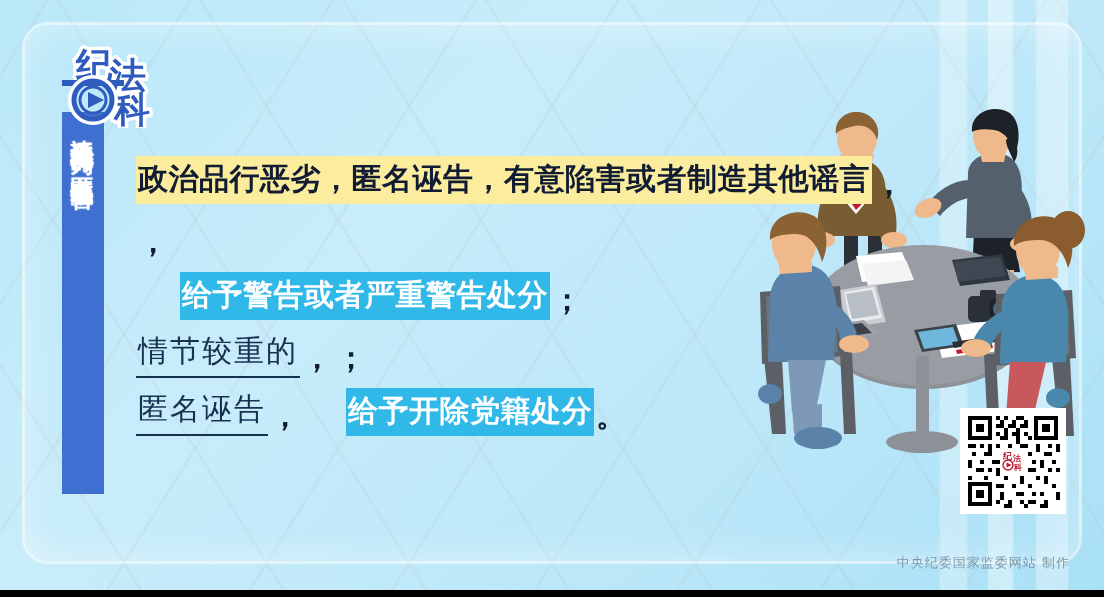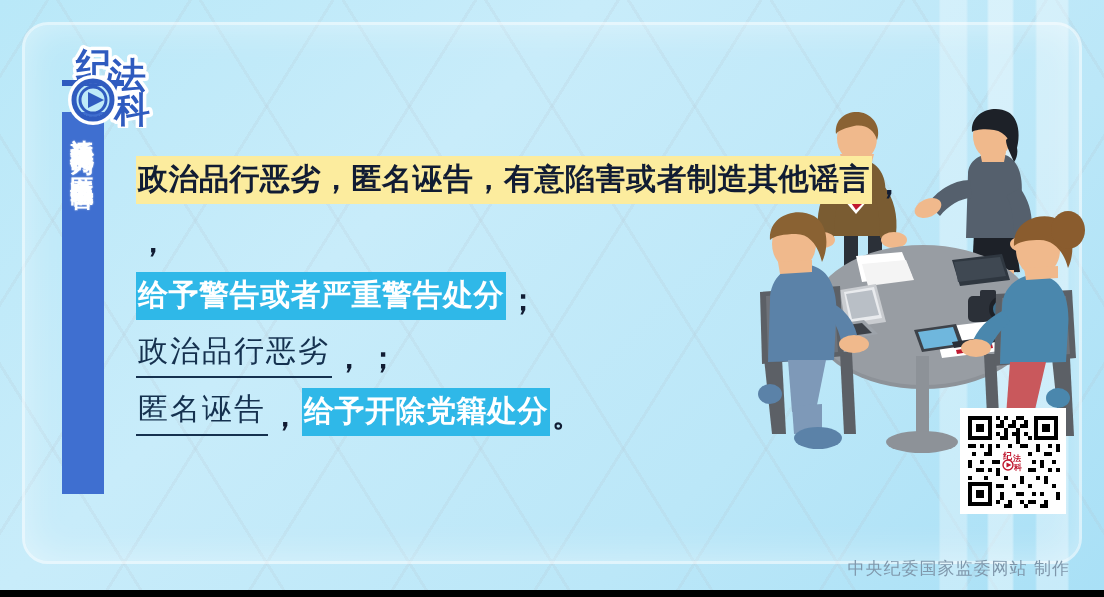--- a/index.html
+++ b/index.html
@@ -129,20 +129,21 @@
     font-weight: bold;
     font-family: "DejaVu Serif", "Liberation Serif", serif;
     letter-spacing: 0.5px;
   }
   .hl-cyan {
     background: #2fb8e8;
     color: #ffffff;
     font-weight: bold;
     font-family: "DejaVu Serif", "Liberation Serif", serif;
     letter-spacing: 0.5px;
+    margin-left: 44px;
   }
   .plain-light {
     color: #15314f;
     font-weight: normal;
     font-family: "DejaVu Serif", "Liberation Serif", serif;
     letter-spacing: 2px;
     border-bottom: 2.5px solid #15314f;
     padding-bottom: 5px;
   }
   .punct {
@@ -171,23 +172,23 @@
     left: 50%; top: 50%;
     transform: translate(-50%,-50%);
     width: 26px; height: 26px;
     background: #fff;
     display: flex; align-items: center; justify-content: center;
   }
 
   
   .footer {
     position: absolute;
-    right: 34px; bottom: 10px;
+    right: 34px; bottom: 18px;
     color: #7f97ab;
-    font-size: 17px;
+    font-size: 13px;
     letter-spacing: 1px;
     font-family: "DejaVu Sans", "Liberation Sans", sans-serif;
     z-index: 6;
   }
 
   .bottom-bar {
     position: absolute;
     left: 0; bottom: 0;
     width: 1104px; height: 7px;
     background: #000000;
@@ -348,21 +349,21 @@
         <span class="punct">，</span>
     </div>
     <div class="line">
         <span class="punct">，</span>
     </div>
     <div class="line">
       <span class="seg hl-cyan">给予警告或者严重警告处分</span>
         <span class="punct">；</span>
     </div>
     <div class="line">
-      <span class="seg plain-light">政治品行恶劣</span>
+      <span class="seg plain-light">情节较重的</span>
         <span class="punct">，</span>
         <span class="punct">；</span>
     </div>
     <div class="line">
       <span class="seg plain-light">匿名诬告</span>
         <span class="punct">，</span>
         <span class="seg hl-cyan">给予开除党籍处分</span>
         <span class="punct">。</span>
     </div>
   </div>

